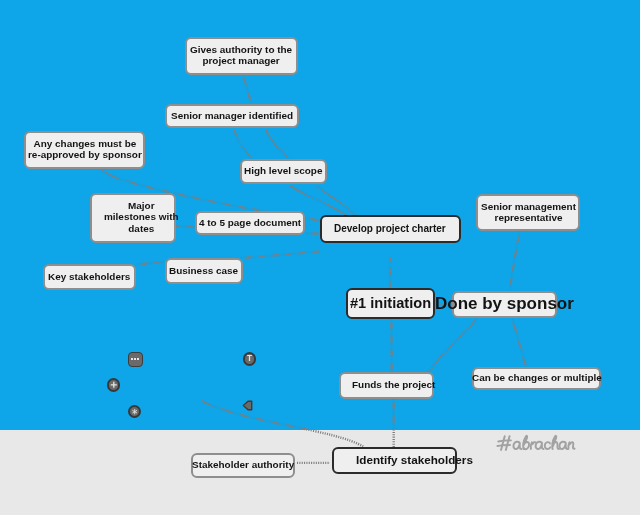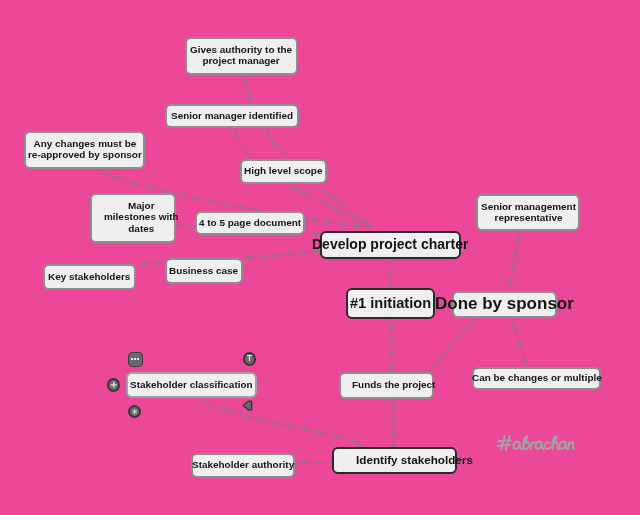--- a/index.html
+++ b/index.html
@@ -1,19 +1,19 @@
 <!DOCTYPE html>
 <html><head>
 <meta charset="utf-8">
 <title>Mind map — #1 initiation</title>
 <style>
   html,body{margin:0;padding:0;}
   body{width:640px;height:515px;overflow:hidden;background:#e8e8e8;
        font-family:"Liberation Sans",sans-serif;-webkit-font-smoothing:antialiased;}
-  #canvas{position:relative;width:640px;height:515px;background:#ec4899;}
+  #canvas{position:relative;width:640px;height:430px;background:#0ea5e9;}
   #edge-layer{position:absolute;left:0;top:0;}
   .node{position:absolute;box-sizing:border-box;background:#efefef;
         border:2.4px solid #8e8e8e;border-radius:6px;
         display:flex;align-items:center;justify-content:center;text-align:center;
         color:#131313;font-weight:bold;line-height:11.4px;}
   .node.strong{border:2.6px solid #2b2b2b;}
   .node.selected{border:2.4px solid #a0a0a0;background:#f0f0f0;}
   .node-label{display:block;white-space:pre;position:relative;top:-0.5px;will-change:transform;}
   .handle{position:absolute;box-sizing:border-box;display:flex;align-items:center;justify-content:center;}
   .hcircle{border-radius:50%;background:#6a6a6a;border:2px solid #383838;}
@@ -69,43 +69,40 @@
 milestones with
 dates</span>
   </div>
   <div class="node" style="left: 195.4px; top: 210.8px; width: 110.1px; height: 24.2px; font-size: 9.95px;">
     <span class="node-label">4 to 5 page document</span>
   </div>
   <div class="node" style="left: 475.9px; top: 193.5px; width: 104.4px; height: 37.9px; font-size: 9.95px;">
     <span class="node-label">Senior management
 representative</span>
   </div>
-  <div class="node strong" style="left: 319.9px; top: 231px; width: 140.7px; height: 27.6px; font-size: 14px;">
+  <div class="node strong" style="left: 319.9px; top: 215px; width: 140.7px; height: 27.6px; font-size: 10px;">
     <span class="node-label">Develop project charter</span>
   </div>
   <div class="node" style="left: 164.6px; top: 257.9px; width: 78.6px; height: 25.7px; font-size: 9.95px;">
     <span class="node-label">Business case</span>
   </div>
   <div class="node" style="left: 42.9px; top: 264.2px; width: 92.7px; height: 25.5px; font-size: 9.95px;">
     <span class="node-label">Key stakeholders</span>
   </div>
   <div class="node strong" style="left: 346.1px; top: 288.1px; width: 88.6px; height: 31.4px; font-size: 14.6px;">
     <span class="node-label">#1 initiation</span>
   </div>
   <div class="node" style="left: 451.6px; top: 291.1px; width: 105.5px; height: 27px; font-size: 17px;">
     <span class="node-label">Done by sponsor</span>
   </div>
   <div class="node" style="left: 472.3px; top: 366.8px; width: 128.8px; height: 23.2px; font-size: 9.95px;">
     <span class="node-label">Can be changes or multiple</span>
   </div>
   <div class="node" style="left: 339.1px; top: 372.4px; width: 94.7px; height: 26.5px; font-size: 9.95px; padding-left: 15px;">
     <span class="node-label">Funds the project</span>
-  </div>
-  <div class="node selected" style="left: 125.7px; top: 372.4px; width: 131.3px; height: 25.6px; font-size: 9.95px;">
-    <span class="node-label">Stakeholder classification</span>
   </div>
   <div class="node" style="left: 191.1px; top: 453.1px; width: 103.6px; height: 24.8px; font-size: 9.95px;">
     <span class="node-label">Stakeholder authority</span>
   </div>
   <div class="node strong" style="left: 331.5px; top: 446.8px; width: 125.3px; height: 27.6px; font-size: 11.7px; padding-left: 40px;">
     <span class="node-label">Identify stakeholders</span>
   </div>
 
   <div class="handle hsquare" id="handle-more-options" style="left: 127.5px; top: 351.5px; width: 15px; height: 15px;">
     <span class="dots">

